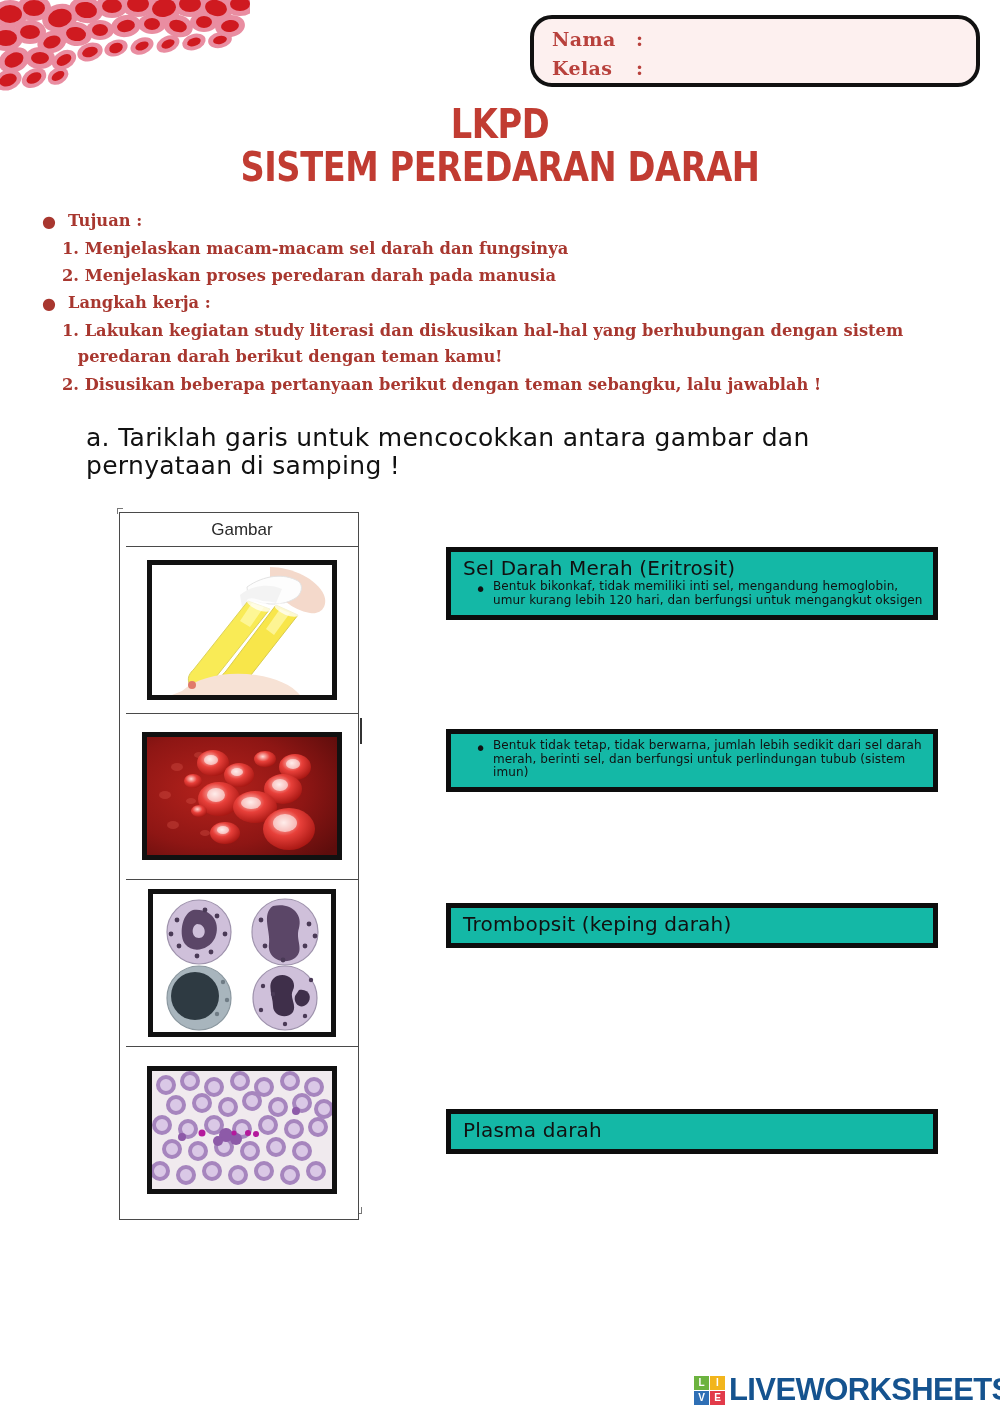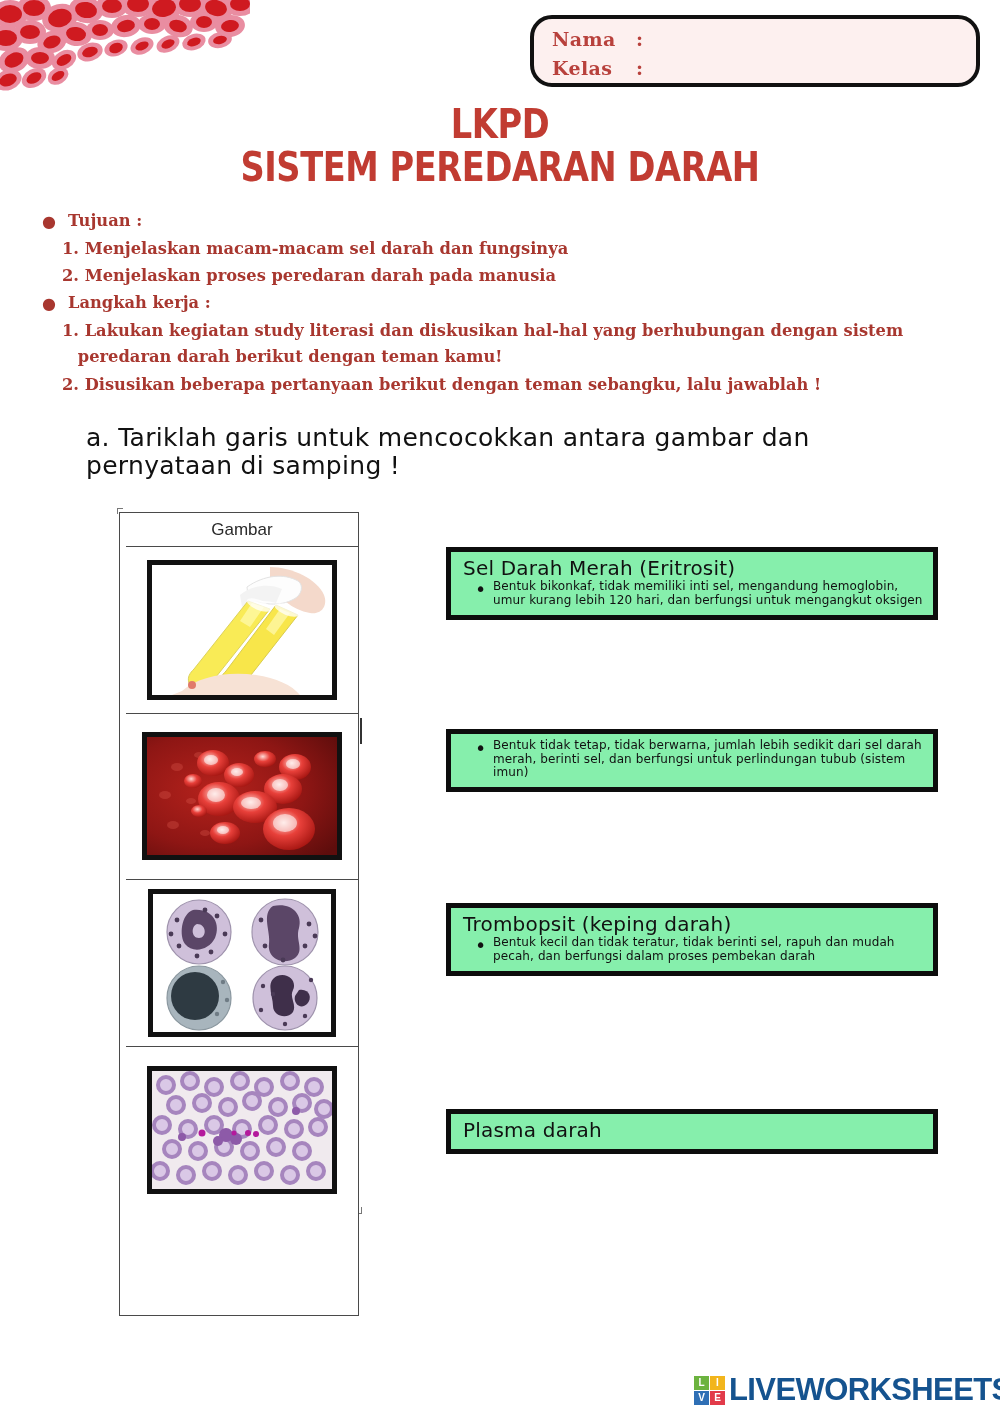--- a/index.html
+++ b/index.html
@@ -57,42 +57,42 @@
   
   #question{
     position:absolute;left:86px;top:424px;width:860px;
     font-family:"DejaVu Sans", sans-serif;font-size:25px;color:#111;
     line-height:1.12;letter-spacing:.3px;
   }
   #question .qlabel{display:inline;}
 
   
   #gambar-table{
-    position:absolute;left:119px;top:512px;width:240px;height:804px;
+    position:absolute;left:119px;top:512px;width:240px;height:708px;
     border:1.5px solid #4a4a4a;box-sizing:border-box;background:#fff;padding-left:6px;
   }
   #gambar-head{
     height:33px;border-bottom:1.5px solid #4a4a4a;
     display:flex;align-items:center;justify-content:center;
     font-family:"Liberation Sans", sans-serif;font-size:17px;color:#2a2a2a;
   }
   .g-row{
     height:166.5px;border-bottom:1.5px solid #4a4a4a;
     display:flex;align-items:center;justify-content:center;box-sizing:border-box;
   }
   .g-row:last-child{border-bottom:none;}
   .g-frame{border:5px solid #111;background:#fff;box-sizing:border-box;overflow:hidden;}
   #tick-mark{position:absolute;left:360px;top:718px;width:2px;height:26px;background:#333;}
   #corner-tl{position:absolute;left:117px;top:508px;width:5px;height:5px;border-left:1px solid #777;border-top:1px solid #777;}
   #corner-br{position:absolute;left:355px;top:1207px;width:6px;height:6px;border-right:1px solid #777;border-bottom:1px solid #777;}
 
   
   .pbox{
     position:absolute;left:446px;width:492px;
-    background:#86efac;border:5px solid #0d0d0d;box-sizing:border-box;
+    background:#14b8a6;border:5px solid #0d0d0d;box-sizing:border-box;
     padding:5px 10px 7px 12px;
   }
   .pbox .ptitle{
     font-family:"DejaVu Sans", sans-serif;font-size:20px;color:#111;
     line-height:1.12;letter-spacing:.2px;margin-bottom:1px;
   }
   .pbox ul{margin:0;padding:0 0 0 30px;list-style:none;}
   .pbox li{
     position:relative;
     font-family:"DejaVu Sans", sans-serif;font-size:12px;color:#111;
@@ -438,23 +438,20 @@
 </div>
 
 <div class="pbox" id="pbox-2">
   <ul>
     <li>Bentuk tidak tetap, tidak berwarna, jumlah lebih sedikit dari sel darah merah, berinti sel, dan berfungsi untuk perlindungan tubub (sistem imun)</li>
   </ul>
 </div>
 
 <div class="pbox" id="pbox-3">
   <div class="ptitle">Trombopsit (keping darah)</div>
-  <ul>
-    <li>Bentuk kecil dan tidak teratur, tidak berinti sel, rapuh dan mudah pecah, dan berfungsi dalam proses pembekan darah</li>
-  </ul>
 </div>
 
 <div class="pbox" id="pbox-4">
   <div class="ptitle">Plasma darah</div>
 </div>
 
 <div id="lw-logo">
   <div id="lw-tiles">
     <div class="lw-t" style="background: rgb(108, 179, 63);">L</div>
     <div class="lw-t" style="background: rgb(242, 181, 28);">I</div>

